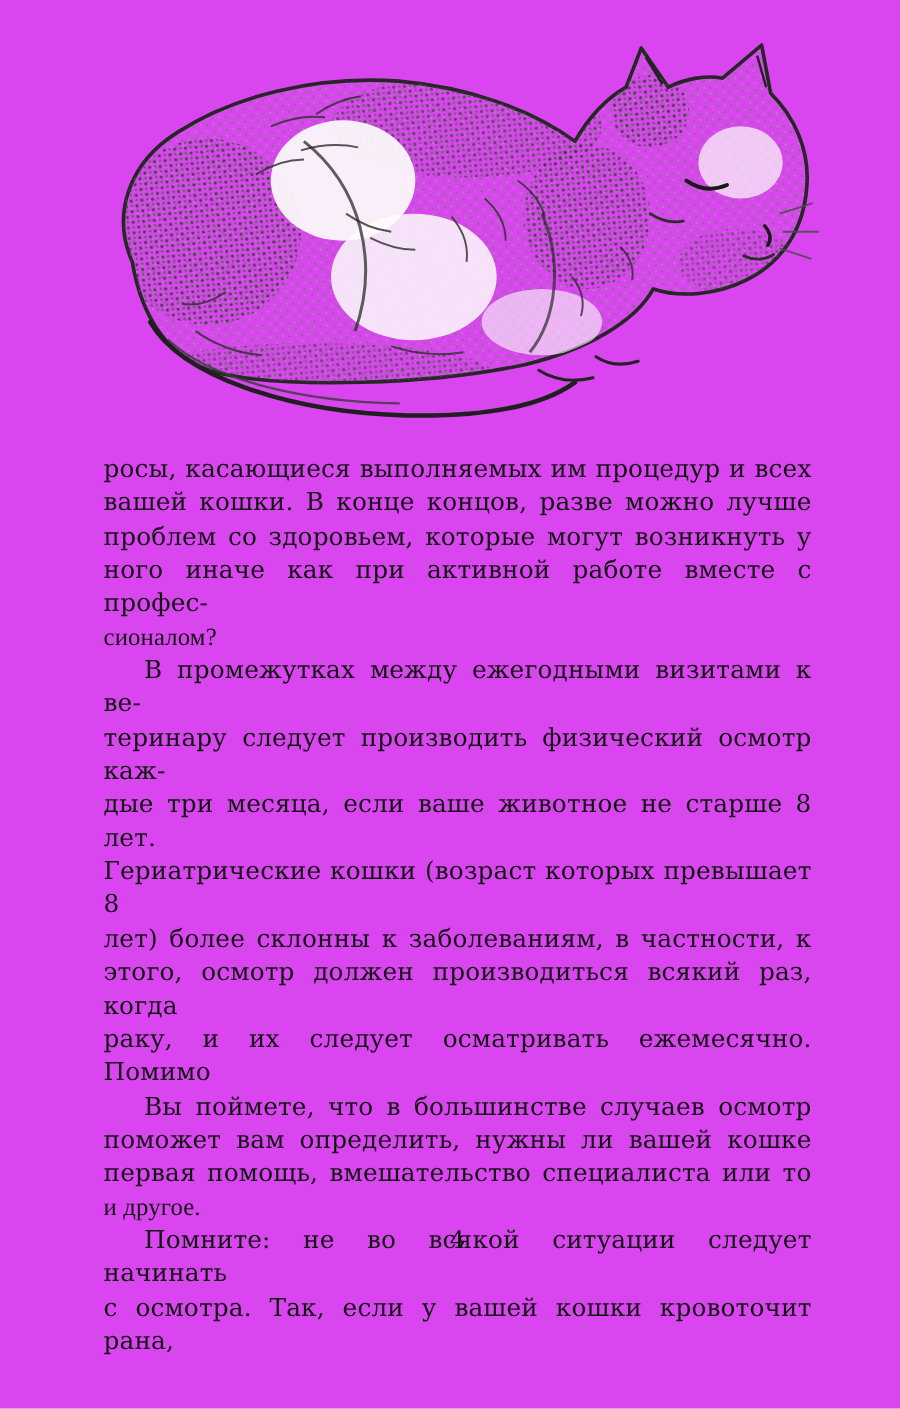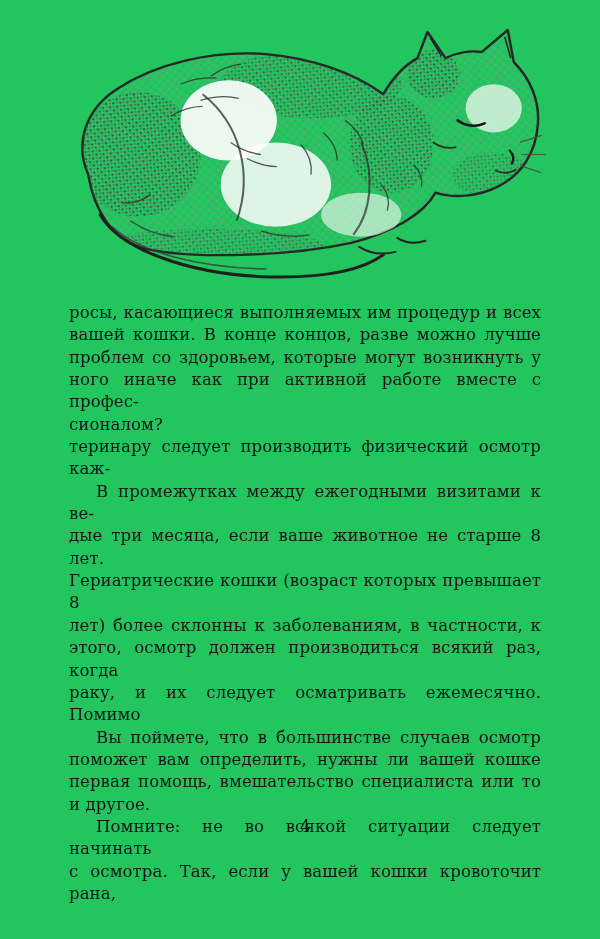--- a/index.html
+++ b/index.html
@@ -1,20 +1,20 @@
 <!DOCTYPE html>
 <html><head>
 <meta charset="utf-8">
 <style>
   html,body{margin:0;padding:0;background:#e8e8e8;}
   .page{
     position:relative;
     width:600px;height:939px;
     margin:0 auto;
-    background:#22c55e;
+    background:#d946ef;
     font-family:"DejaVu Serif","Liberation Serif",serif;
     color:#141414;
     overflow:hidden;
   }
   .illustration{
     position:absolute;
     left:60px;top:24px;
     width:488px;height:266px;
   }
   .illustration svg{width:100%;height:100%;display:block;}
@@ -27,20 +27,21 @@
     letter-spacing:0.1px;
   }
   .para{margin:0;padding:0;}
   .line{
     text-align:justify;
     text-align-last:justify;
     -moz-text-align-last:justify;
   }
   .line.last{
     text-align-last:left;
+    font-family:Liberation Serif, serif;
     -moz-text-align-last:left;
   }
   .para.indent .line.first{text-indent:27px;}
   .page-number{
     position:absolute;
     top:817px;left:69px;width:472px;
     text-align:center;
     font-size:16px;
   }
 </style>
@@ -132,22 +133,22 @@
 
   <div class="text-block" id="text-block">
       <div class="para">
         <div class="line first">росы, касающиеся выполняемых им процедур и всех</div>
         <div class="line">вашей кошки. В конце концов, разве можно лучше</div>
         <div class="line">проблем со здоровьем, которые могут возникнуть у</div>
         <div class="line">ного иначе как при активной работе вместе с профес-</div>
         <div class="line last">сионалом?</div>
       </div>
       <div class="para indent">
+        <div class="line first">В промежутках между ежегодными визитами к ве-</div>
         <div class="line">теринару следует производить физический осмотр каж-</div>
-        <div class="line first">В промежутках между ежегодными визитами к ве-</div>
         <div class="line">дые три месяца, если ваше животное не старше 8 лет.</div>
         <div class="line">Гериатрические кошки (возраст которых превышает 8</div>
         <div class="line">лет) более склонны к заболеваниям, в частности, к</div>
         <div class="line">этого, осмотр должен производиться всякий раз, когда</div>
         <div class="line">раку, и их следует осматривать ежемесячно. Помимо</div>
       </div>
       <div class="para indent">
         <div class="line first">Вы поймете, что в большинстве случаев осмотр</div>
         <div class="line">поможет вам определить, нужны ли вашей кошке</div>
         <div class="line">первая помощь, вмешательство специалиста или то</div>

